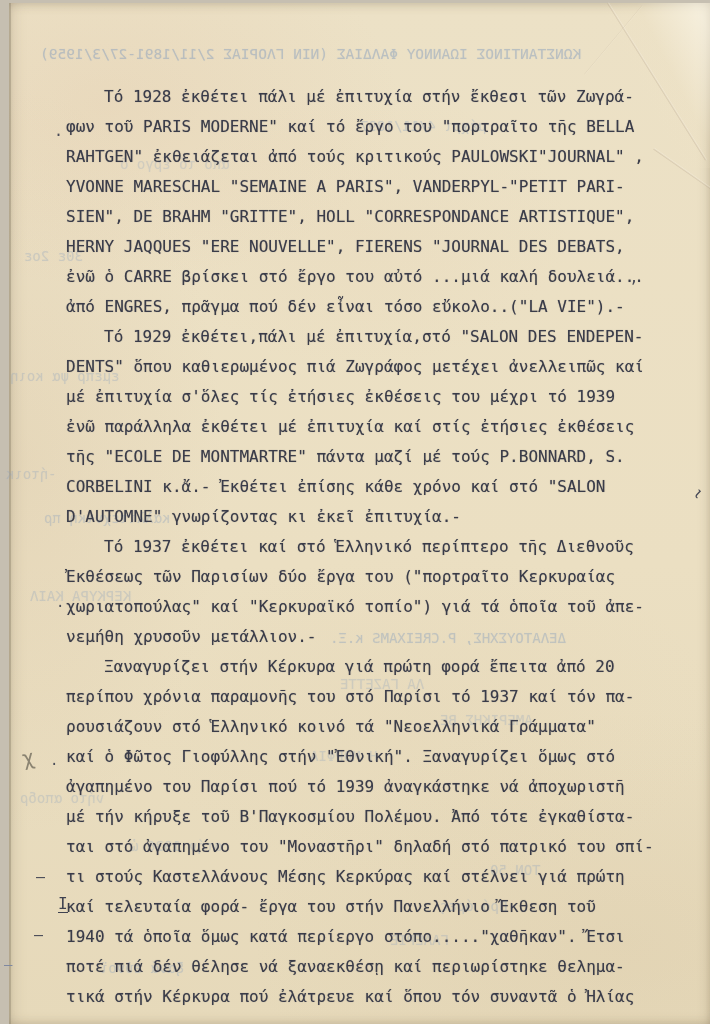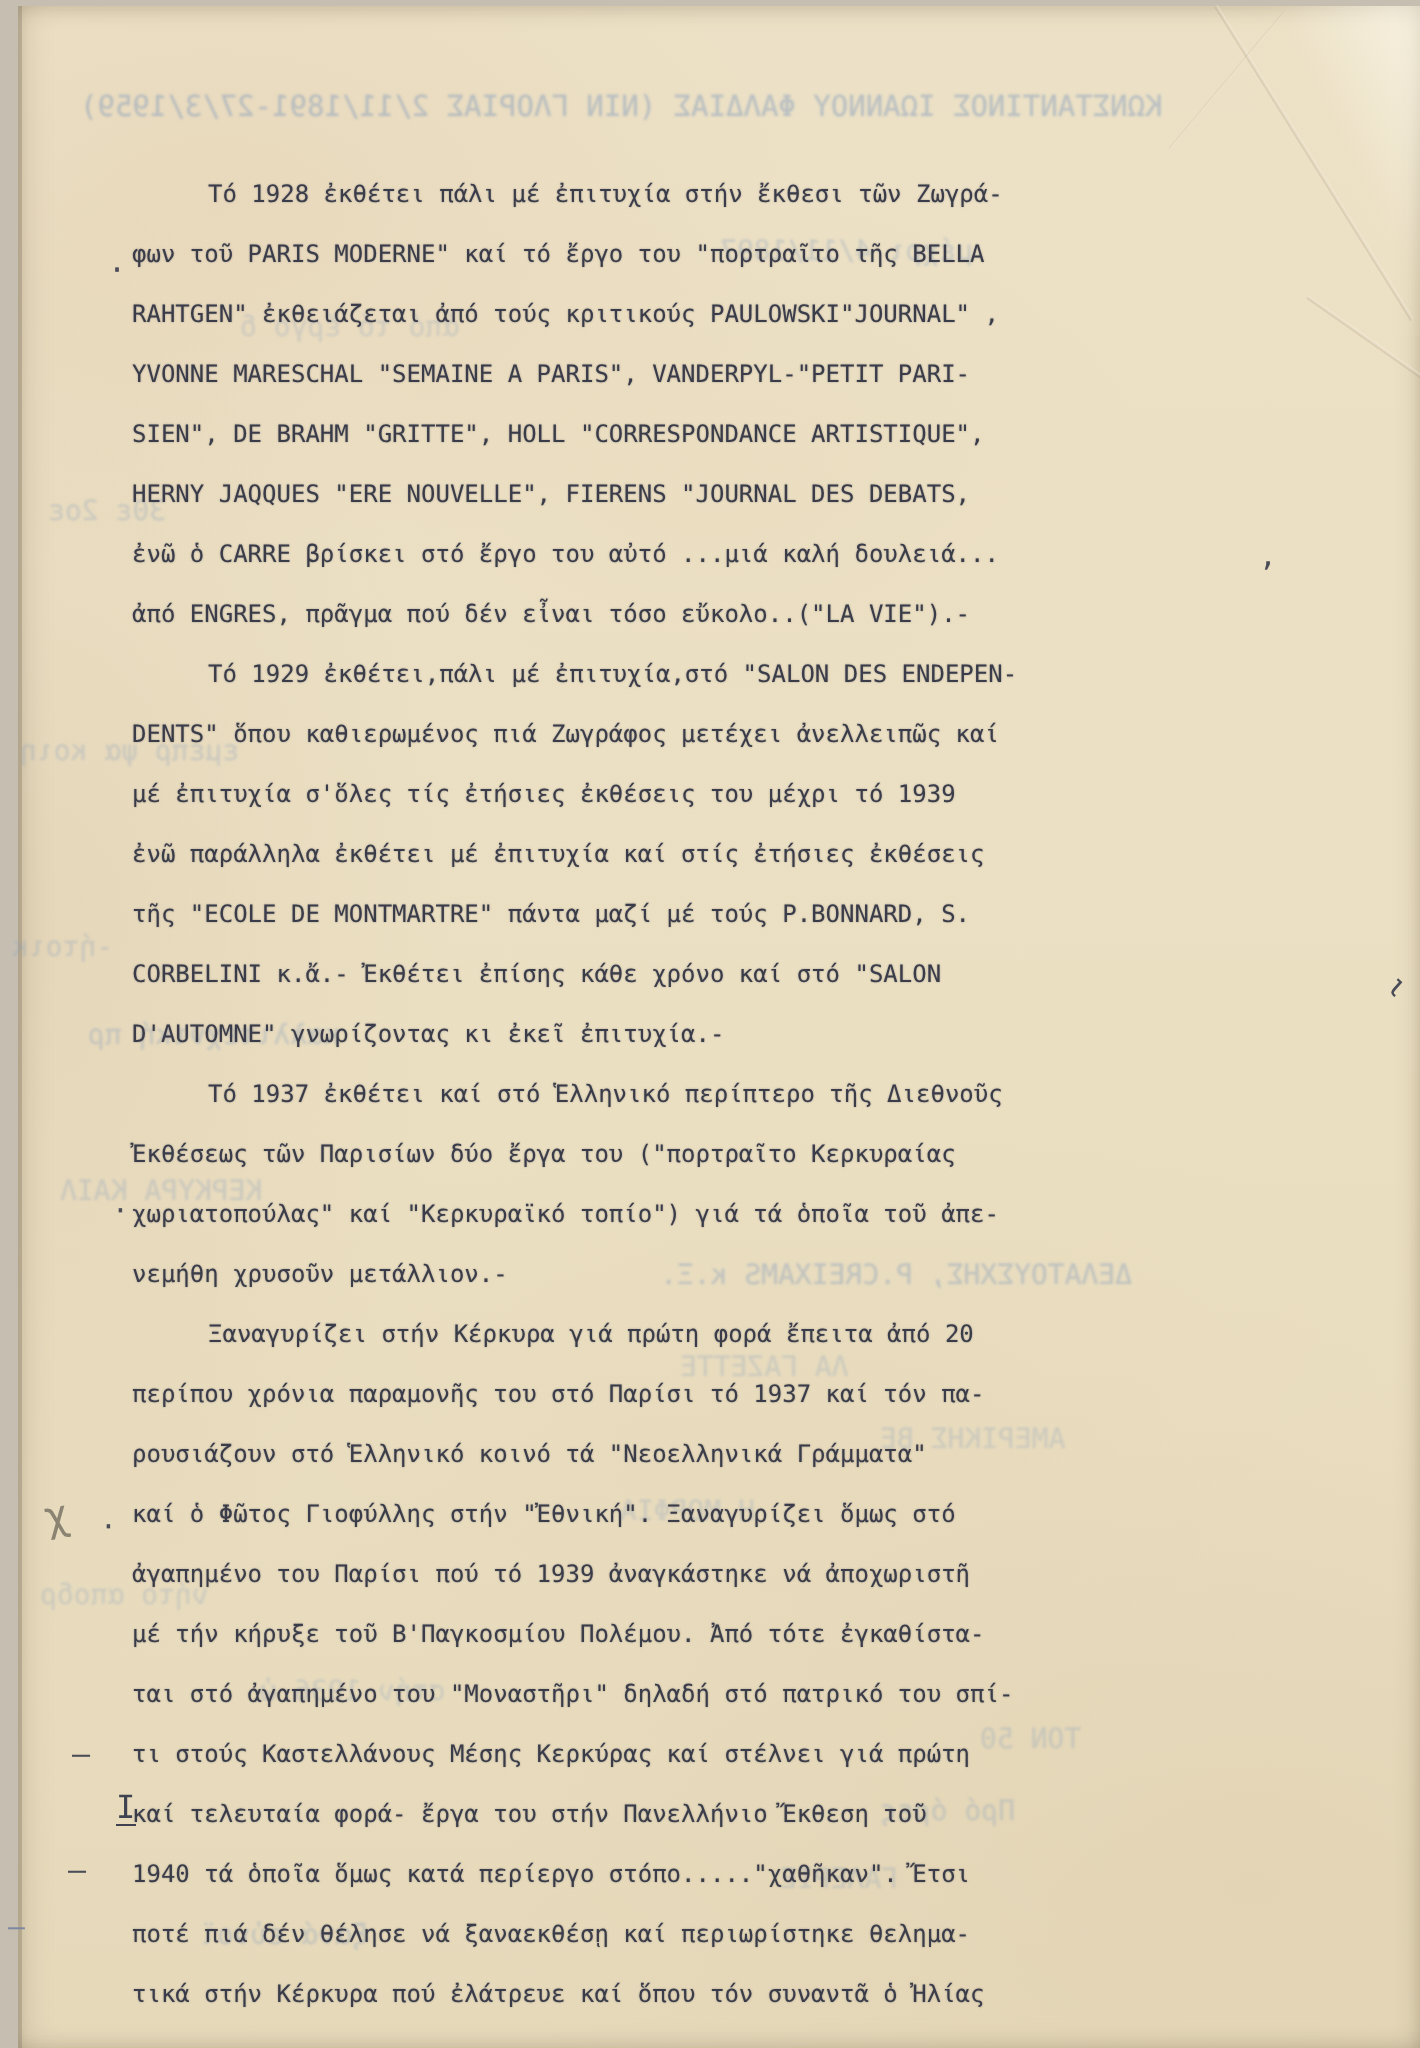--- a/index.html
+++ b/index.html
@@ -28,21 +28,21 @@
     position:absolute;top:0;right:0;width:110px;height:165px;
     background:linear-gradient(243deg, rgba(255,252,242,.50) 8%, rgba(240,228,200,.15) 38%, rgba(0,0,0,0) 60%);
     pointer-events:none;
   }
   .crease{position:absolute;background:linear-gradient(90deg,rgba(130,105,80,.22),rgba(255,250,238,.4));pointer-events:none;}
   .crease.c1{width:2px;height:185px;right:52px;top:-14px;transform:rotate(-32deg);}
   .crease.c2{width:2px;height:120px;right:6px;top:120px;transform:rotate(-55deg);}
   .crease.c3{width:1px;height:90px;right:96px;top:-8px;transform:rotate(40deg);opacity:.6;}
   .typed{
     position:absolute;left:66px;top:82px;width:600px;
-    font-size:12px;line-height:30px;white-space:pre;
+    font-size:16px;line-height:30px;white-space:pre;
     color:#3a3c49;
     text-shadow:0 0 1px rgba(58,60,73,.45);
     letter-spacing:0;
   }
   .typed .line{height:30px;}
   .typed .line.indent{padding-left:38px;}
   .bleed-layer,.marks-layer{position:absolute;inset:0;pointer-events:none;}
   .bleed{
     position:absolute;transform:scaleX(-1);
     color:#8aa0bd;white-space:pre;

